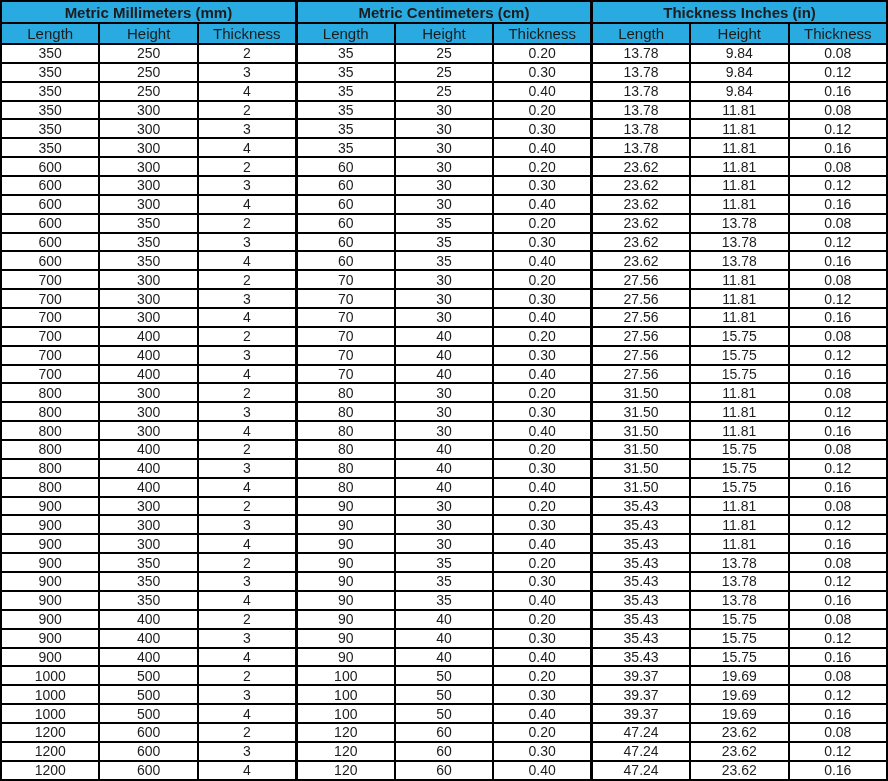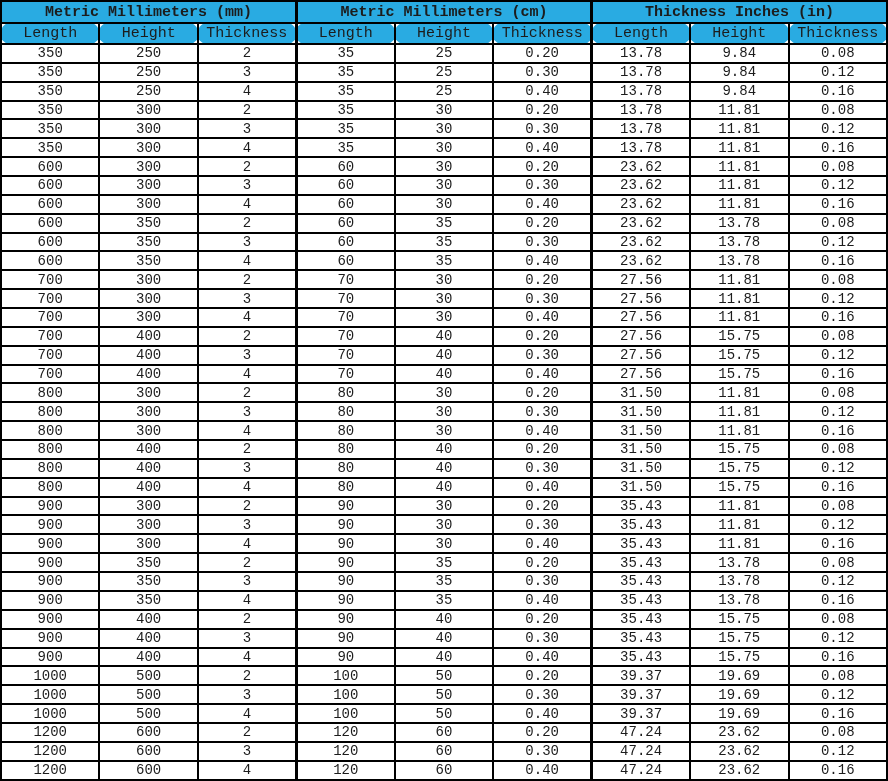--- a/index.html
+++ b/index.html
@@ -10,21 +10,21 @@
   .table-wrap {
     width: 888px;
     height: 781px;
     box-sizing: border-box;
   }
   table {
     width: 888px;
     height: 781px;
     border-collapse: collapse;
     table-layout: fixed;
-    font-family: Liberation Mono, monospace;
+    font-family: Liberation Sans, sans-serif;
     color: #1c1c1c;
   }
   th, td {
     border: 2px solid #000000;
     text-align: center;
     vertical-align: middle;
     padding: 0;
     overflow: hidden;
     white-space: nowrap;
   }
@@ -35,37 +35,36 @@
     background: #29ABE2;
     font-weight: bold;
     font-size: 15px;
     height: 20px;
   }
   tr.column-header-row th {
     background: #29ABE2;
     font-weight: normal;
     font-size: 15px;
     height: 19px;
-    border-radius: 9px;
   }
   tbody td {
     background: #ffffff;
     font-size: 14px;
     font-weight: normal;
   }
 </style>
 </head>
 <body>
 
 <div class="table-wrap">
   <table>
     <thead>
       <tr class="group-header-row">
         <th colspan="3">Metric Millimeters (mm)</th>
-        <th colspan="3" class="group-start">Metric Millimeters (cm)</th>
+        <th colspan="3" class="group-start">Metric Centimeters (cm)</th>
         <th colspan="3" class="group-start">Thickness Inches (in)</th>
       </tr>
       <tr class="column-header-row">
         <th>Length</th>
         <th>Height</th>
         <th>Thickness</th>
         <th class="group-start">Length</th>
         <th>Height</th>
         <th>Thickness</th>
         <th class="group-start">Length</th>

